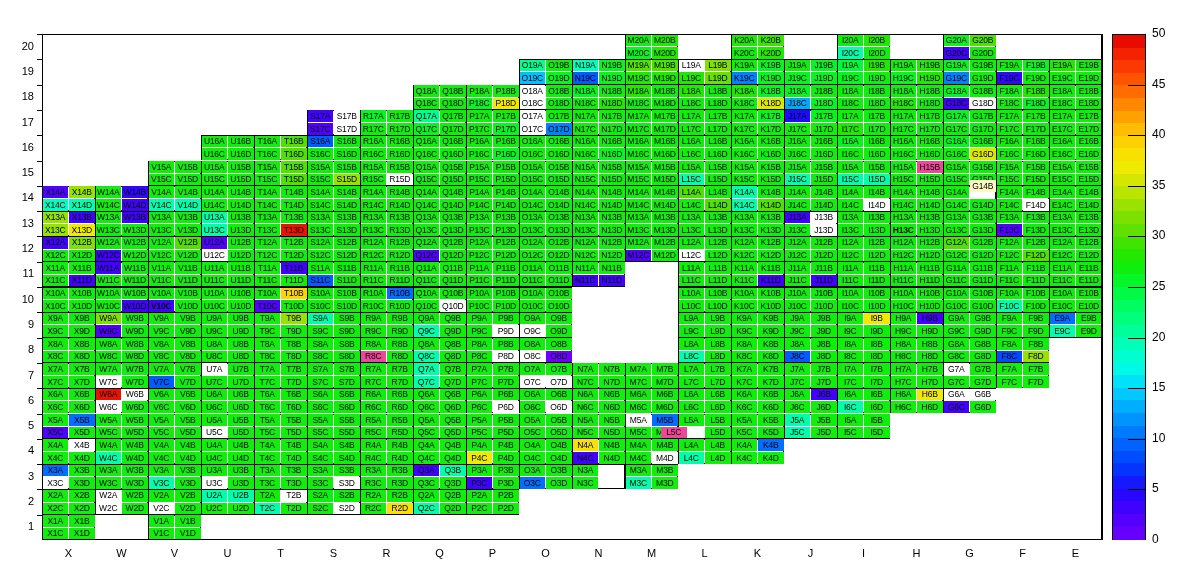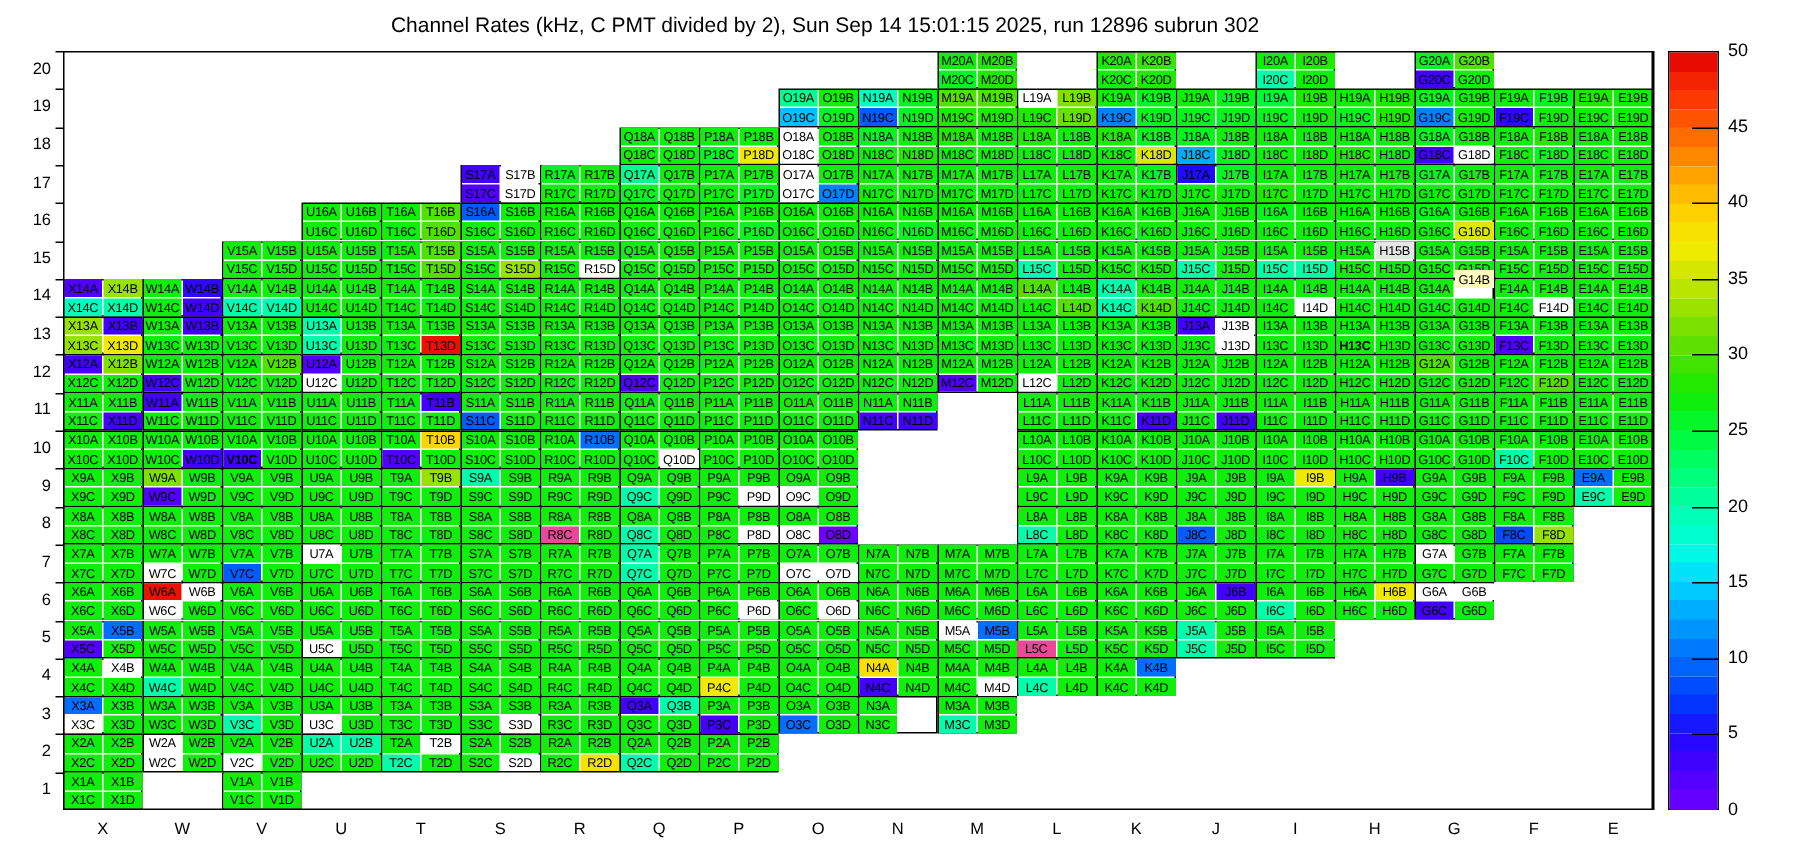--- a/index.html
+++ b/index.html
@@ -21,21 +21,20 @@
   .pband{position:absolute;left:0;width:100%;}
   .plab{position:absolute;left:1152px;font-size:12px;color:#000;}
   .ptick{position:absolute;left:1128px;width:18px;height:1px;background:#000;}
   #zaxisline{position:absolute;left:1102px;top:34px;width:1px;height:506px;background:#000;}
 </style>
 </head>
 <body>
 
 <div id="root">
 
-  <div id="title">Channel Rates (kHz, C PMT divided by 2), Sun Sep 14 15:01:15 2025, run 12896 subrun 302</div>
 
   <div id="plot" style="z-index: 5; pointer-events: none;"></div>
 
   <div id="zaxisline"></div>
   <div id="palette">
       <div class="pband" style="top: 0px; height: 13.2px; background: rgb(231, 11, 0);"></div>
       <div class="pband" style="top: 12.6px; height: 13.2px; background: rgb(244, 34, 0);"></div>
       <div class="pband" style="top: 25.2px; height: 13.2px; background: rgb(251, 57, 0);"></div>
       <div class="pband" style="top: 37.8px; height: 13.2px; background: rgb(254, 83, 0);"></div>
       <div class="pband" style="top: 50.4px; height: 13.2px; background: rgb(255, 109, 0);"></div>
@@ -521,21 +520,21 @@
     <div class="sub" style="left: 811px; top: 161px; width: 25.5px; height: 11.65px; background: rgb(16, 238, 11);">J15B</div>
     <div class="sub" style="left: 784.5px; top: 173.65px; width: 25.5px; height: 11.65px; background: rgb(0, 255, 170);">J15C</div>
     <div class="sub" style="left: 811px; top: 173.65px; width: 25.5px; height: 11.65px; background: rgb(16, 238, 11);">J15D</div>
     <div class="cellbox" style="left: 837px; top: 160.5px; width: 53px; height: 25.3px;"></div>
     <div class="sub" style="left: 837.5px; top: 161px; width: 25.5px; height: 11.65px; background: rgb(16, 238, 11);">I15A</div>
     <div class="sub" style="left: 864px; top: 161px; width: 25.5px; height: 11.65px; background: rgb(16, 238, 11);">I15B</div>
     <div class="sub" style="left: 837.5px; top: 173.65px; width: 25.5px; height: 11.65px; background: rgb(0, 255, 170);">I15C</div>
     <div class="sub" style="left: 864px; top: 173.65px; width: 25.5px; height: 11.65px; background: rgb(0, 255, 170);">I15D</div>
     <div class="cellbox" style="left: 890px; top: 160.5px; width: 53px; height: 25.3px;"></div>
     <div class="sub" style="left: 890.5px; top: 161px; width: 25.5px; height: 11.65px; background: rgb(16, 238, 11);">H15A</div>
-    <div class="sub" style="left: 917px; top: 161px; width: 25.5px; height: 11.65px; background: #e5e5e5;">H15B</div>
+    <div class="sub" style="left: 917px; top: 161px; width: 25.5px; height: 11.65px; background: #ec4899;">H15B</div>
     <div class="sub" style="left: 890.5px; top: 173.65px; width: 25.5px; height: 11.65px; background: rgb(16, 238, 11);">H15C</div>
     <div class="sub" style="left: 917px; top: 173.65px; width: 25.5px; height: 11.65px; background: rgb(16, 238, 11);">H15D</div>
     <div class="cellbox" style="left: 943px; top: 160.5px; width: 53px; height: 25.3px;"></div>
     <div class="sub" style="left: 943.5px; top: 161px; width: 25.5px; height: 11.65px; background: rgb(16, 238, 11);">G15A</div>
     <div class="sub" style="left: 970px; top: 161px; width: 25.5px; height: 11.65px; background: rgb(16, 238, 11);">G15B</div>
     <div class="sub" style="left: 943.5px; top: 173.65px; width: 25.5px; height: 11.65px; background: rgb(16, 238, 11);">G15C</div>
     <div class="sub" style="left: 970px; top: 173.65px; width: 25.5px; height: 11.65px; background: rgb(16, 238, 11);">G15D</div>
     <div class="cellbox" style="left: 996px; top: 160.5px; width: 53px; height: 25.3px;"></div>
     <div class="sub" style="left: 996.5px; top: 161px; width: 25.5px; height: 11.65px; background: rgb(16, 238, 11);">F15A</div>
     <div class="sub" style="left: 1023px; top: 161px; width: 25.5px; height: 11.65px; background: rgb(16, 238, 11);">F15B</div>
@@ -1447,21 +1446,21 @@
     <div class="sub" style="left: 572.5px; top: 426.65px; width: 25.5px; height: 11.65px; background: rgb(16, 238, 11);">N5C</div>
     <div class="sub" style="left: 599px; top: 426.65px; width: 25.5px; height: 11.65px; background: rgb(16, 238, 11);">N5D</div>
     <div class="cellbox" style="left: 625px; top: 413.5px; width: 53px; height: 25.3px;"></div>
     <div class="sub" style="left: 625.5px; top: 414px; width: 25.5px; height: 11.65px; background: rgb(255, 255, 255);">M5A</div>
     <div class="sub" style="left: 652px; top: 414px; width: 25.5px; height: 11.65px; background: rgb(0, 110, 255);">M5B</div>
     <div class="sub" style="left: 625.5px; top: 426.65px; width: 25.5px; height: 11.65px; background: rgb(16, 238, 11);">M5C</div>
     <div class="sub" style="left: 652px; top: 426.65px; width: 25.5px; height: 11.65px; background: rgb(16, 238, 11);">M5D</div>
     <div class="cellbox" style="left: 678px; top: 413.5px; width: 53px; height: 25.3px;"></div>
     <div class="sub" style="left: 678.5px; top: 414px; width: 25.5px; height: 11.65px; background: rgb(16, 238, 11);">L5A</div>
     <div class="sub" style="left: 705px; top: 414px; width: 25.5px; height: 11.65px; background: rgb(16, 238, 11);">L5B</div>
-    <div class="sub" style="left: 678px; top: 426.65px; width: 25.5px; height: 11.65px; background: #ec4899;">L5C</div>
+    <div class="sub" style="left: 661px; top: 426.65px; width: 25.5px; height: 11.65px; background: #ec4899;">L5C</div>
     <div class="sub" style="left: 705px; top: 426.65px; width: 25.5px; height: 11.65px; background: rgb(16, 238, 11);">L5D</div>
     <div class="cellbox" style="left: 731px; top: 413.5px; width: 53px; height: 25.3px;"></div>
     <div class="sub" style="left: 731.5px; top: 414px; width: 25.5px; height: 11.65px; background: rgb(16, 238, 11);">K5A</div>
     <div class="sub" style="left: 758px; top: 414px; width: 25.5px; height: 11.65px; background: rgb(16, 238, 11);">K5B</div>
     <div class="sub" style="left: 731.5px; top: 426.65px; width: 25.5px; height: 11.65px; background: rgb(16, 238, 11);">K5C</div>
     <div class="sub" style="left: 758px; top: 426.65px; width: 25.5px; height: 11.65px; background: rgb(16, 238, 11);">K5D</div>
     <div class="cellbox" style="left: 784px; top: 413.5px; width: 53px; height: 25.3px;"></div>
     <div class="sub" style="left: 784.5px; top: 414px; width: 25.5px; height: 11.65px; background: rgb(0, 255, 170);">J5A</div>
     <div class="sub" style="left: 811px; top: 414px; width: 25.5px; height: 11.65px; background: rgb(16, 238, 11);">J5B</div>
     <div class="sub" style="left: 784.5px; top: 426.65px; width: 25.5px; height: 11.65px; background: rgb(0, 255, 170);">J5C</div>

